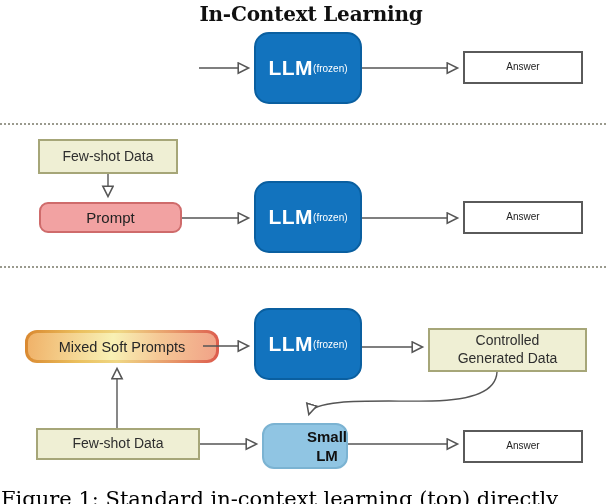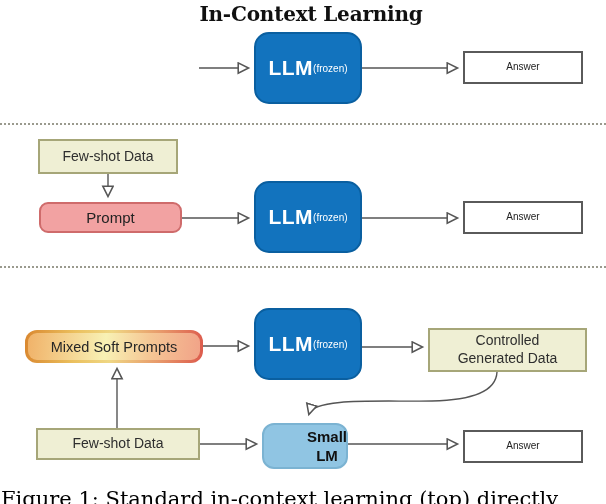--- a/index.html
+++ b/index.html
@@ -14,21 +14,21 @@
   .tan{background:#EFEFD4;border:2px solid #A6A678;color:#2e2e2e;font-size:14px;}
   .white-box{background:#ffffff;border:2px solid #5a5a5a;color:#222;font-size:10px;}
   .blue{background:#1273BE;border:2px solid #0A5FA0;border-radius:15px;color:#ffffff;
         flex-direction:row;}
   .blue .big{font-weight:bold;font-size:21px;line-height:1.05;letter-spacing:.5px;}
   .blue .sub{font-size:10px;margin-top:1px;}
   .pink{background:#F2A2A2;border:2px solid #CF6B6B;border-radius:9px;color:#222;font-size:15px;}
   .smalllm{background:#90C5E3;border:2px solid #7BB3D2;border-radius:12px;
            font-weight:bold;font-size:15px;color:#101010;}
   .msp-outer{position:absolute;border-radius:12px;
-             background:linear-gradient(95deg,#D9872F 0%,#EBC05E 28%,#EFD784 48%,#E89A6B 75%,#DC5A4C 100%);}
+             background:linear-gradient(95deg,#D9872F 0%,#EBC05E 28%,#EFD784 48%,#E89A6B 75%,#DC5A4C 100%);padding-left:16px;}
   .msp-inner{position:absolute;left:3px;top:3px;right:3px;bottom:3px;border-radius:9px;
              background:linear-gradient(95deg,#F0B269 0%,#F8F1B4 45%,#F5C795 70%,#F1A388 100%);
              display:flex;align-items:center;justify-content:center;
              font-size:14.5px;color:#272727;}
   .sep{position:absolute;left:0;width:606px;height:0;border-top:2px dotted #9a9a8e;}
   .overlay{position:absolute;left:0;top:0;pointer-events:none;}
   .caption{position:absolute;left:1px;top:487px;width:606px;white-space:nowrap;
            font-family:"DejaVu Serif", serif;font-size:21px;color:#000;}
 </style>
 </head>

